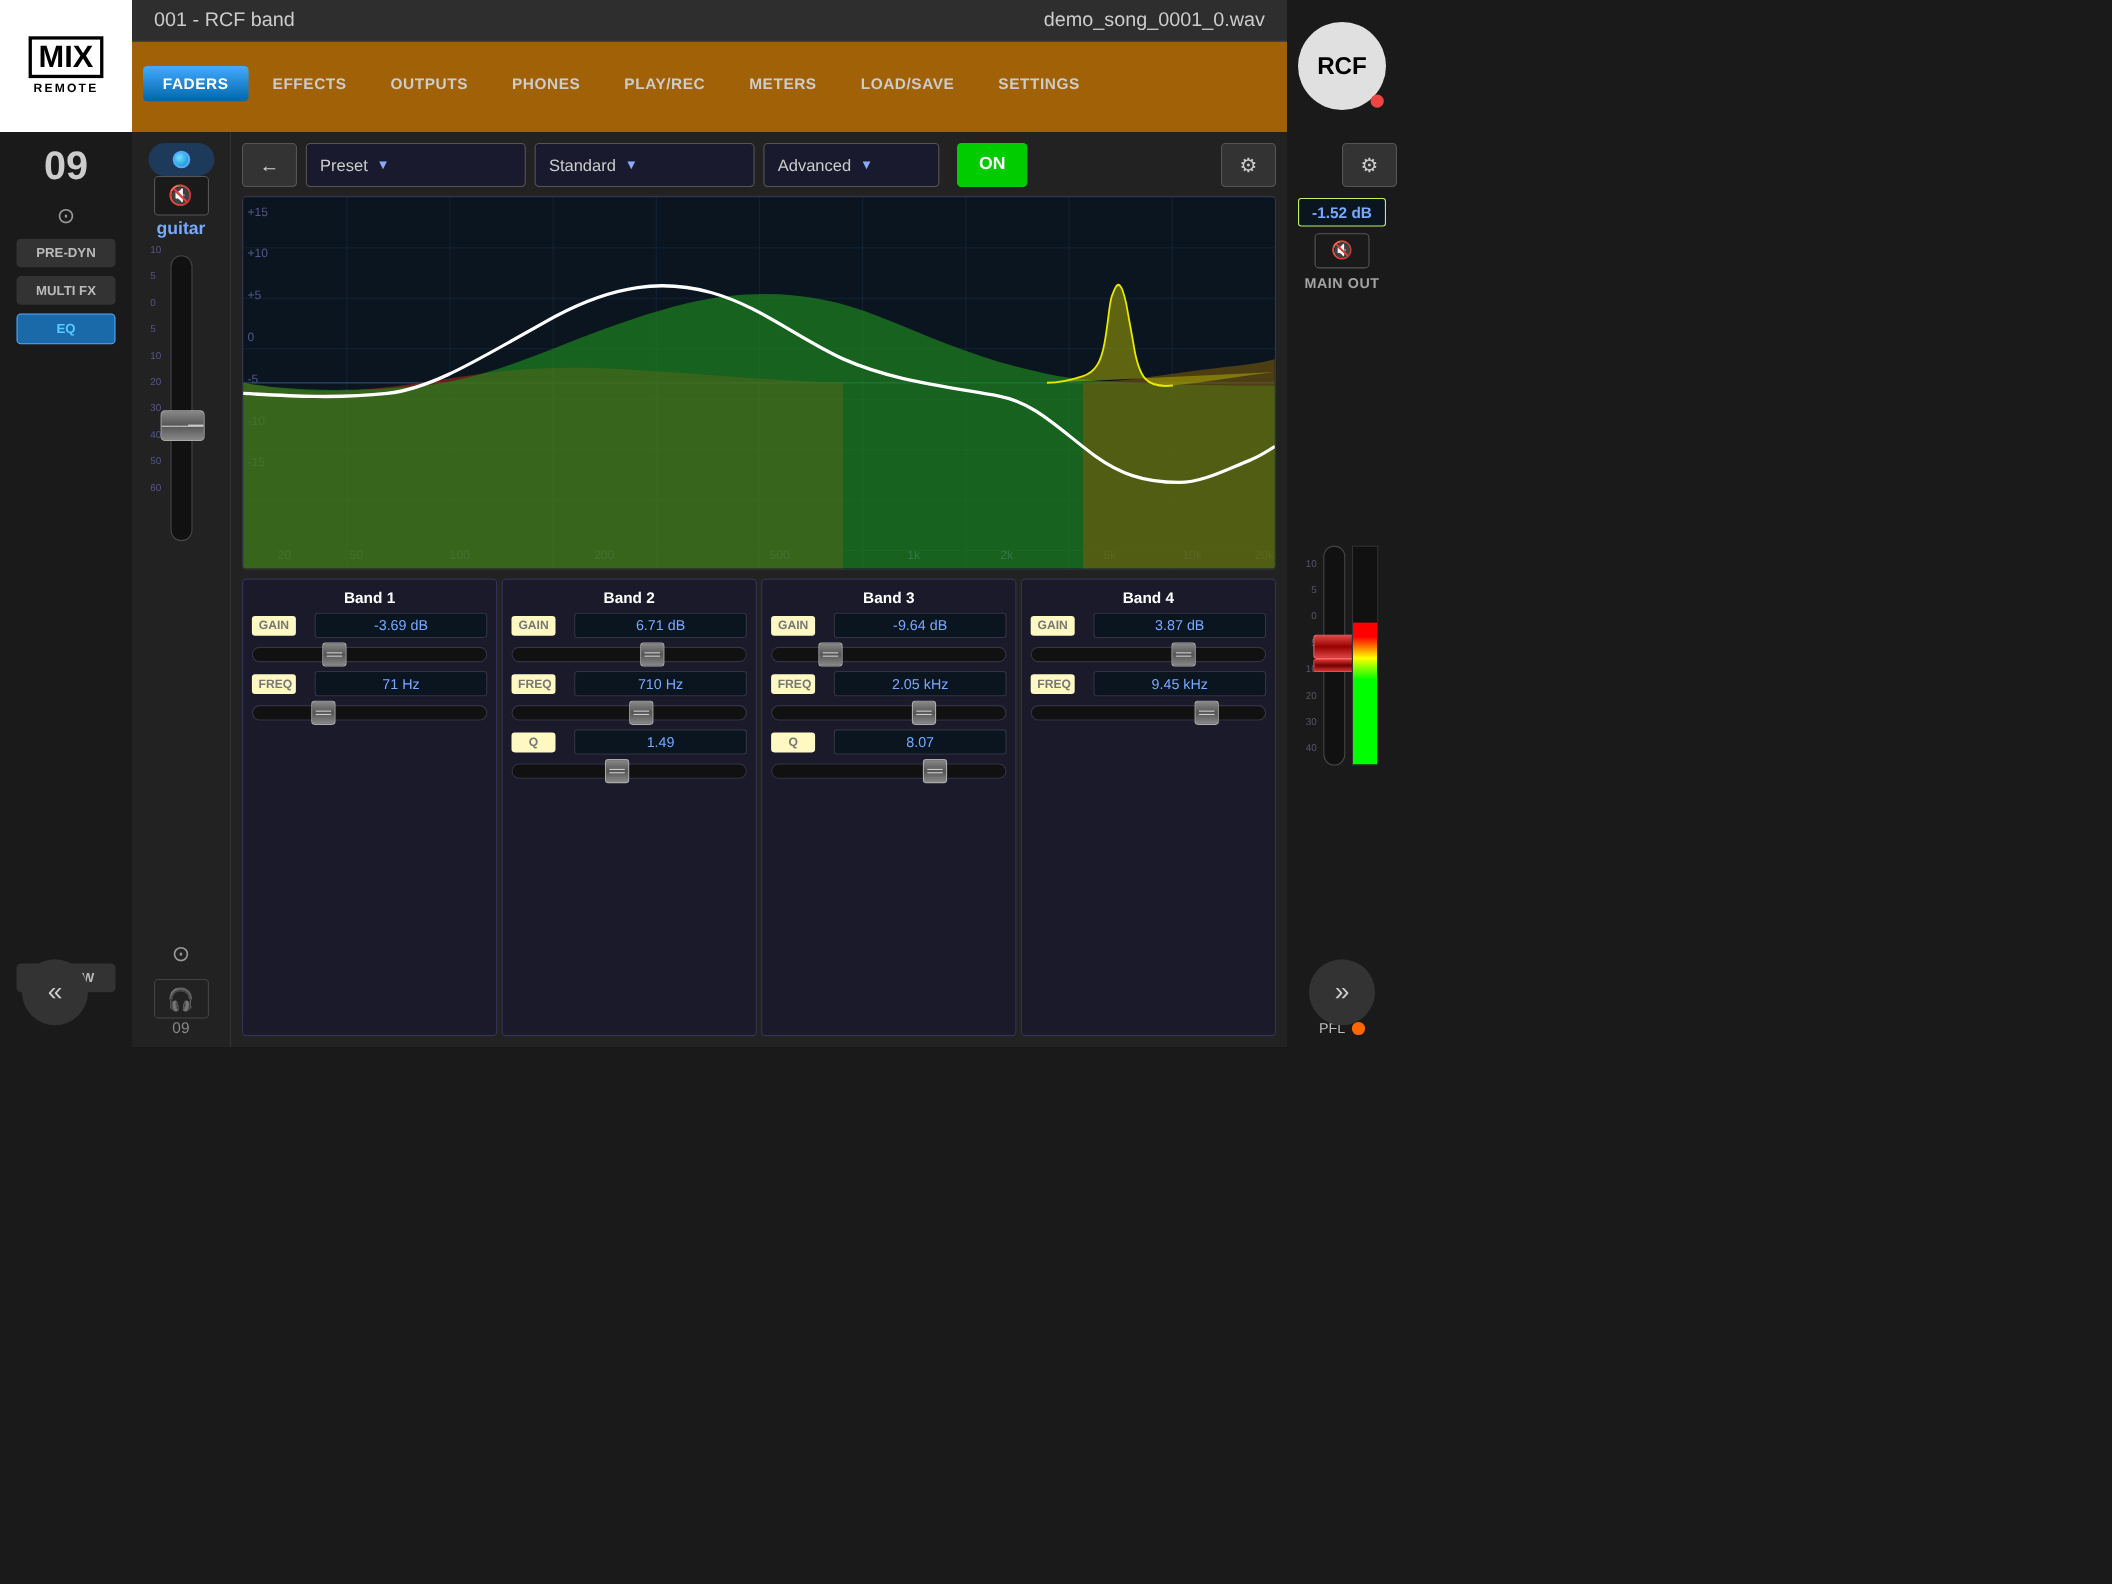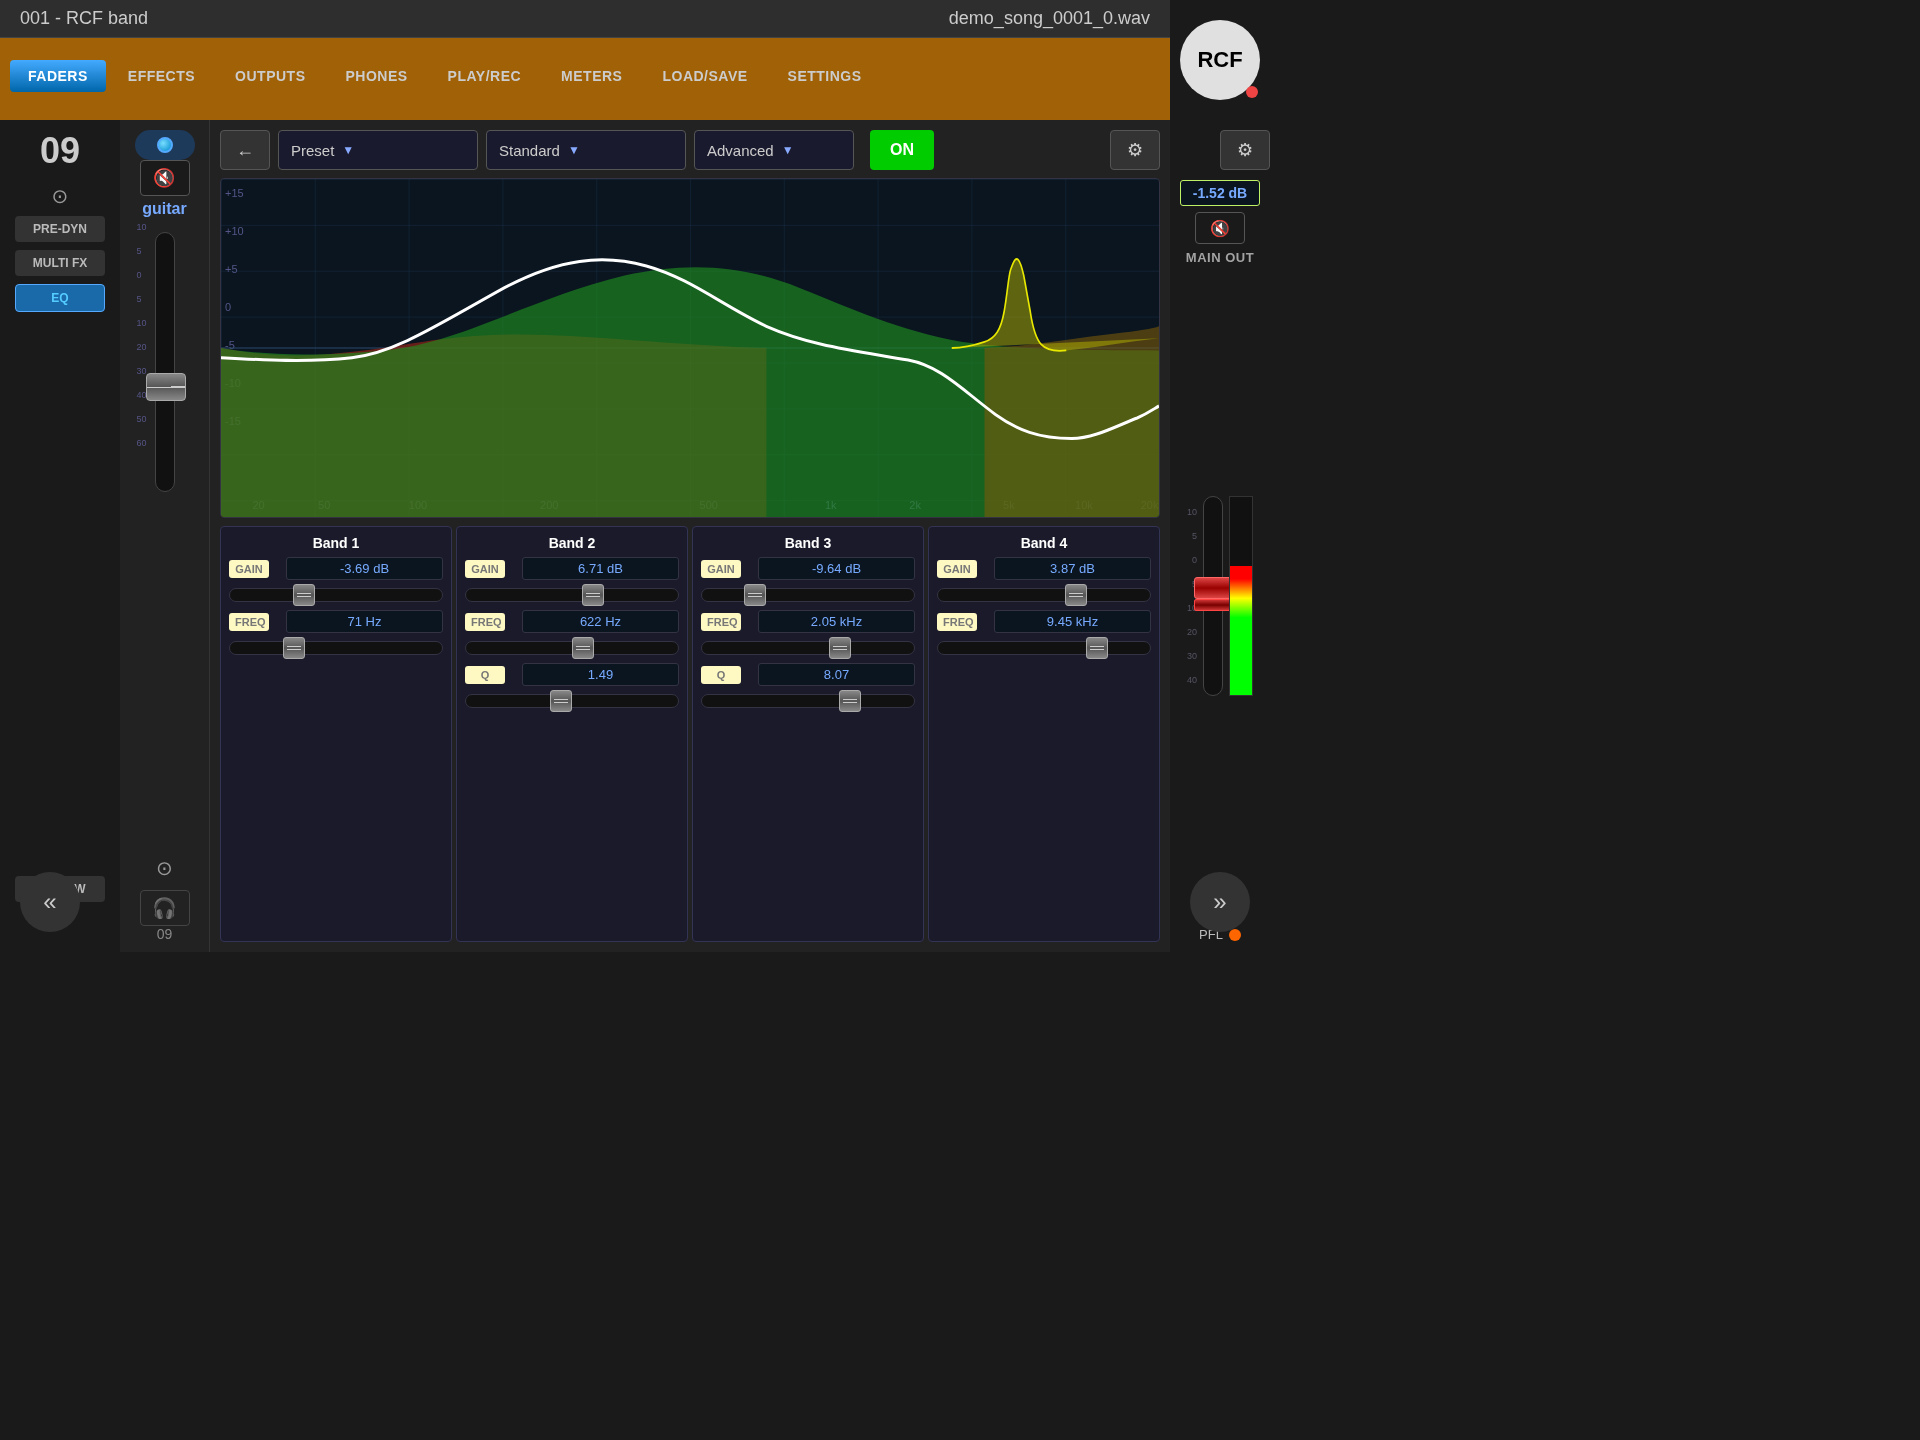--- a/index.html
+++ b/index.html
@@ -587,20 +587,24 @@
       justify-content: center;
       position: absolute;
       bottom: 20px;
       right: 20px;
     }
   </style>
 </head>
 <body>
 
 <div class="header" style="display:flex;align-items:center;height:120px;background:#1a1a1a;">
+  <div class="logo-box">
+    <div class="logo-mix">MIX</div>
+    <div class="logo-remote">REMOTE</div>
+  </div>
   <div class="title-bar">
     <div class="title-top">
       <span class="title-text">001 - RCF band</span>
       <span class="title-text">demo_song_0001_0.wav</span>
     </div>
     <div class="nav-tabs">
       <div class="nav-tab active">FADERS</div>
       <div class="nav-tab">EFFECTS</div>
       <div class="nav-tab">OUTPUTS</div>
       <div class="nav-tab">PHONES</div>
@@ -762,21 +766,21 @@
           <div class="param-value">6.71 dB</div>
         </div>
         <div class="mini-slider-track">
           <div class="mini-slider-handle" style="left:60%;">
             <div class="slider-line"></div>
             <div class="slider-line"></div>
           </div>
         </div>
         <div class="param-row">
           <div class="param-label">FREQ</div>
-          <div class="param-value">622 Hz</div>
+          <div class="param-value">710 Hz</div>
         </div>
         <div class="mini-slider-track">
           <div class="mini-slider-handle" style="left:55%;">
             <div class="slider-line"></div>
             <div class="slider-line"></div>
           </div>
         </div>
         <div class="param-row">
           <div class="param-label">Q</div>
           <div class="param-value">1.49</div>

